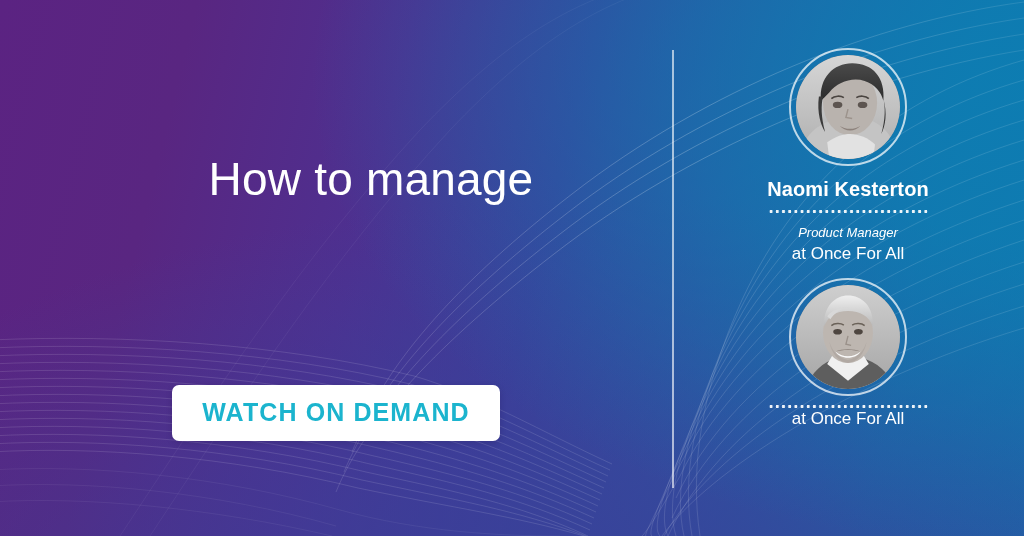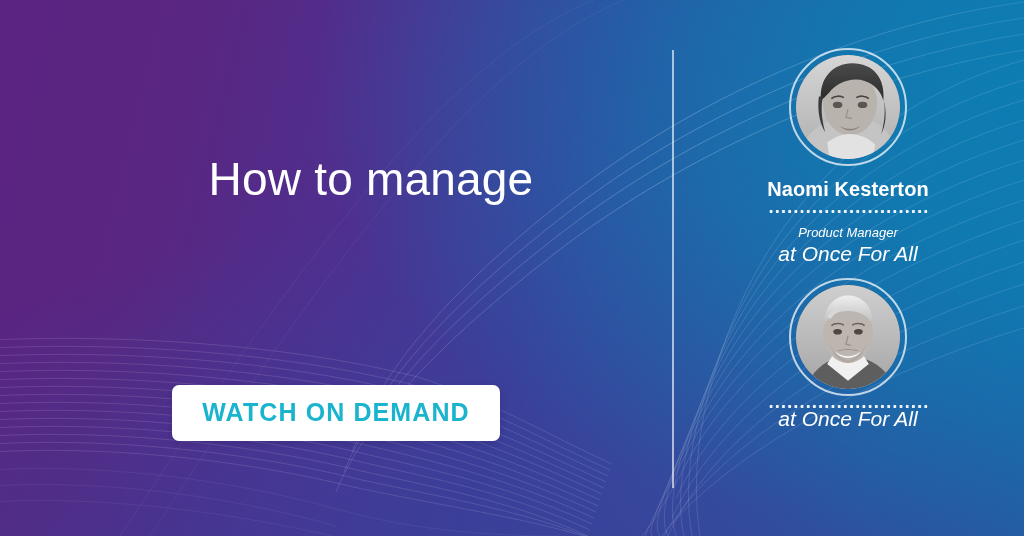--- a/index.html
+++ b/index.html
@@ -57,21 +57,21 @@
   }
   .avatar svg{display:block;width:100%;height:100%;}
 
   .sp-name{font-size:20px;font-weight:700;margin-top:12px;letter-spacing:0.1px;}
   .sp-dots{
     width:160px;height:3px;margin:9px auto 0;
     background-image:radial-gradient(circle, rgba(255,255,255,0.92) 0 48%, rgba(255,255,255,0) 52%);
     background-size:6.2px 3px;background-repeat:repeat-x;
   }
   .sp-role{font-size:13px;font-style:italic;font-weight:400;margin-top:9px;line-height:21px;}
-  .sp-org{font-size:21px;font-style:italic;font-weight:400;line-height:21px;}
+  .sp-org{font-size:17px;font-weight:400;line-height:21px;}
 </style>
 </head>
 <body>
 
 <div id="banner">
 
   <svg class="waves" viewBox="0 0 1024 536" preserveAspectRatio="none" aria-hidden="true">
     <defs>
       <linearGradient id="wg" x1="0" y1="0" x2="1" y2="0">
         <stop offset="0" stop-color="#ffffff" stop-opacity="0.16"></stop>

